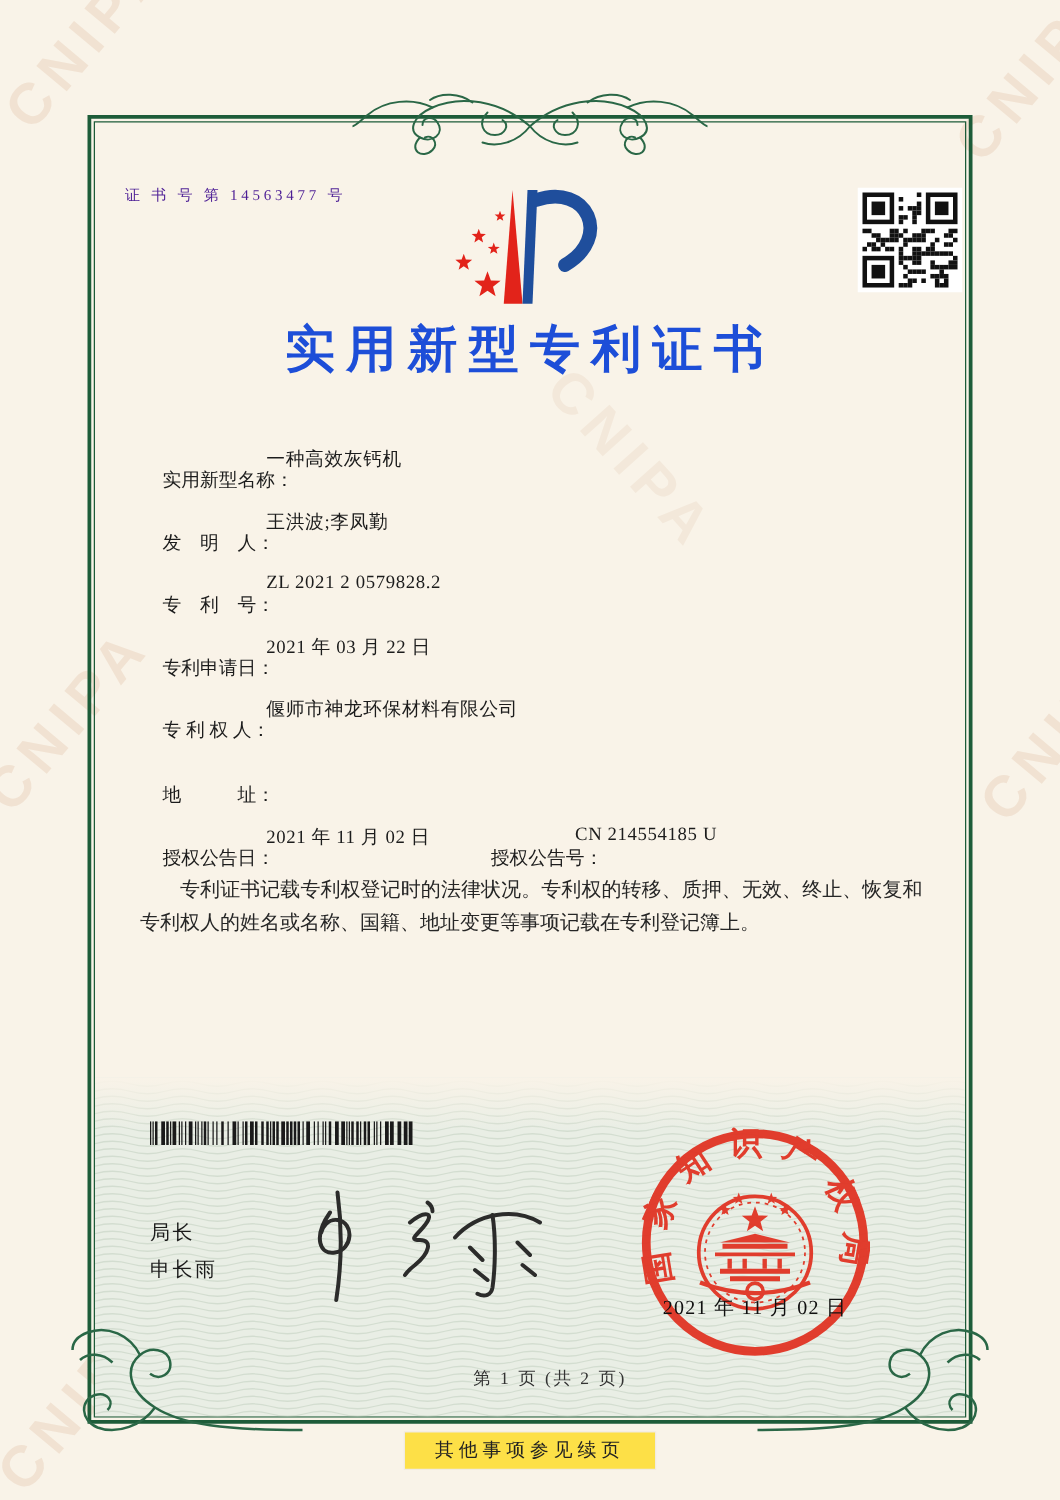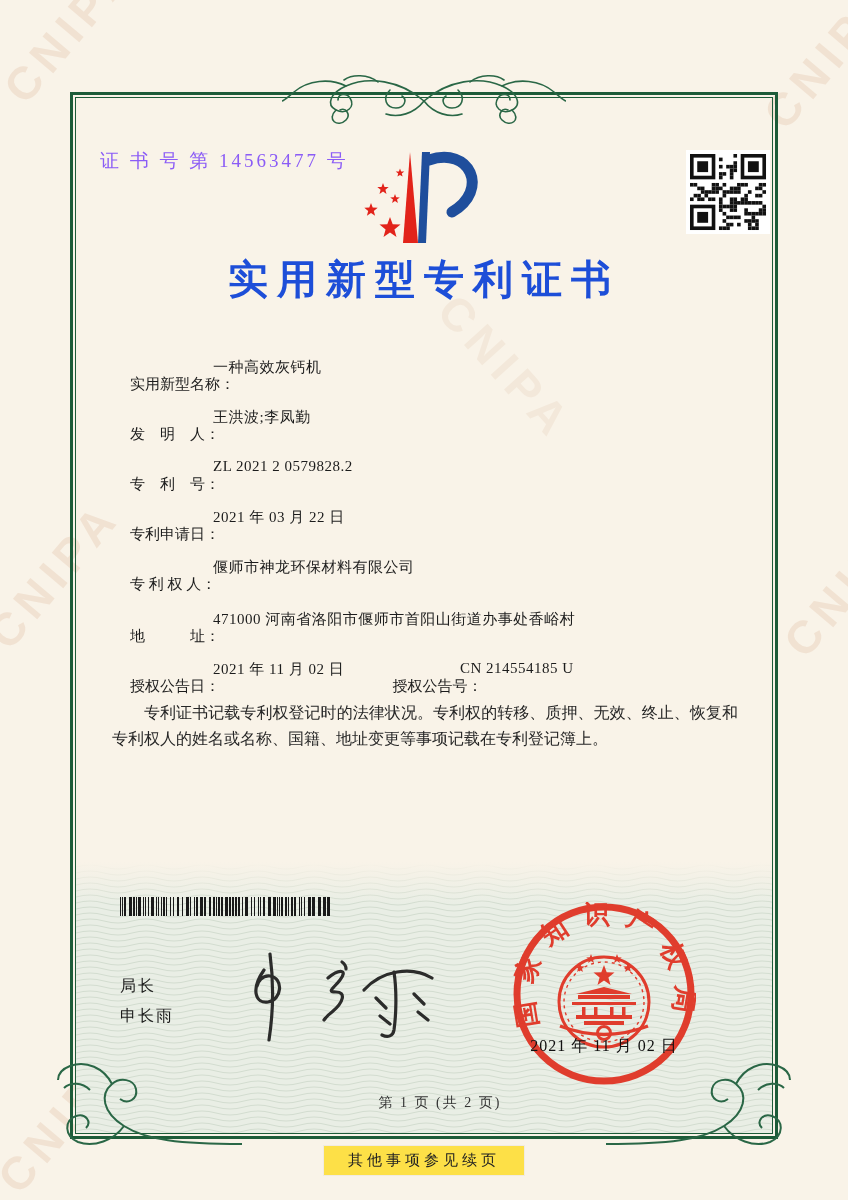--- a/index.html
+++ b/index.html
@@ -35,21 +35,21 @@
   .frame-inner {
     position:absolute; left:2px; top:2px; right:2px; bottom:2px;
     border:1px solid #1d5c39;
   }
 
   
   .waves-wrap { position:absolute; left:76px; top:862px; width:696px; height:271px; background:#e9eee5; }
   .waves-fade { position:absolute; left:76px; top:862px; width:696px; height:42px;
     background:linear-gradient(#f9f3e8, rgba(249,243,232,0)); }
 
-  .cert-no { left:100px; top:148px; font-size:19px; letter-spacing:3px; color:#8b5cf6; }
+  .cert-no { left:100px; top:148px; font-size:12px; letter-spacing:3px; color:#4c1d95; }
 
   .title {
     left:0; right:0; top:252px; text-align:center;
     font-size:40px; font-weight:bold; letter-spacing:9px; color:#1d4ed8;
   }
 
   .fields { position:absolute; left:115px; top:0; width:660px; font-size:15px; color:#1c1c1c; }
   .frow { position:absolute; left:0; width:640px; white-space:pre; }
   .frow .lbl { white-space:pre; }
   .frow .val { position:absolute; left:98px; top:0; white-space:pre; letter-spacing:0.5px; }
@@ -335,21 +335,20 @@
   <div class="frow" style="top:508px">
     <span class="lbl">专利申请日：</span>
     <span class="val">2021 年 03 月 22 日</span>
   </div>
   <div class="frow" style="top:558px">
     <span class="lbl">专 利 权 人：</span>
     <span class="val">偃师市神龙环保材料有限公司</span>
   </div>
   <div class="frow" style="top:610px">
     <span class="lbl">地　　　址：</span>
-    <span class="val">471000 河南省洛阳市偃师市首阳山街道办事处香峪村</span>
   </div>
   <div class="frow" style="top:660px">
     <span class="lbl">授权公告日：</span>
     <span class="val">2021 年 11 月 02 日</span>
     <span class="pair2 frow">
       <span class="lbl">授权公告号：</span>
       <span class="val">CN 214554185 U</span>
     </span>
   </div>
 </div>

